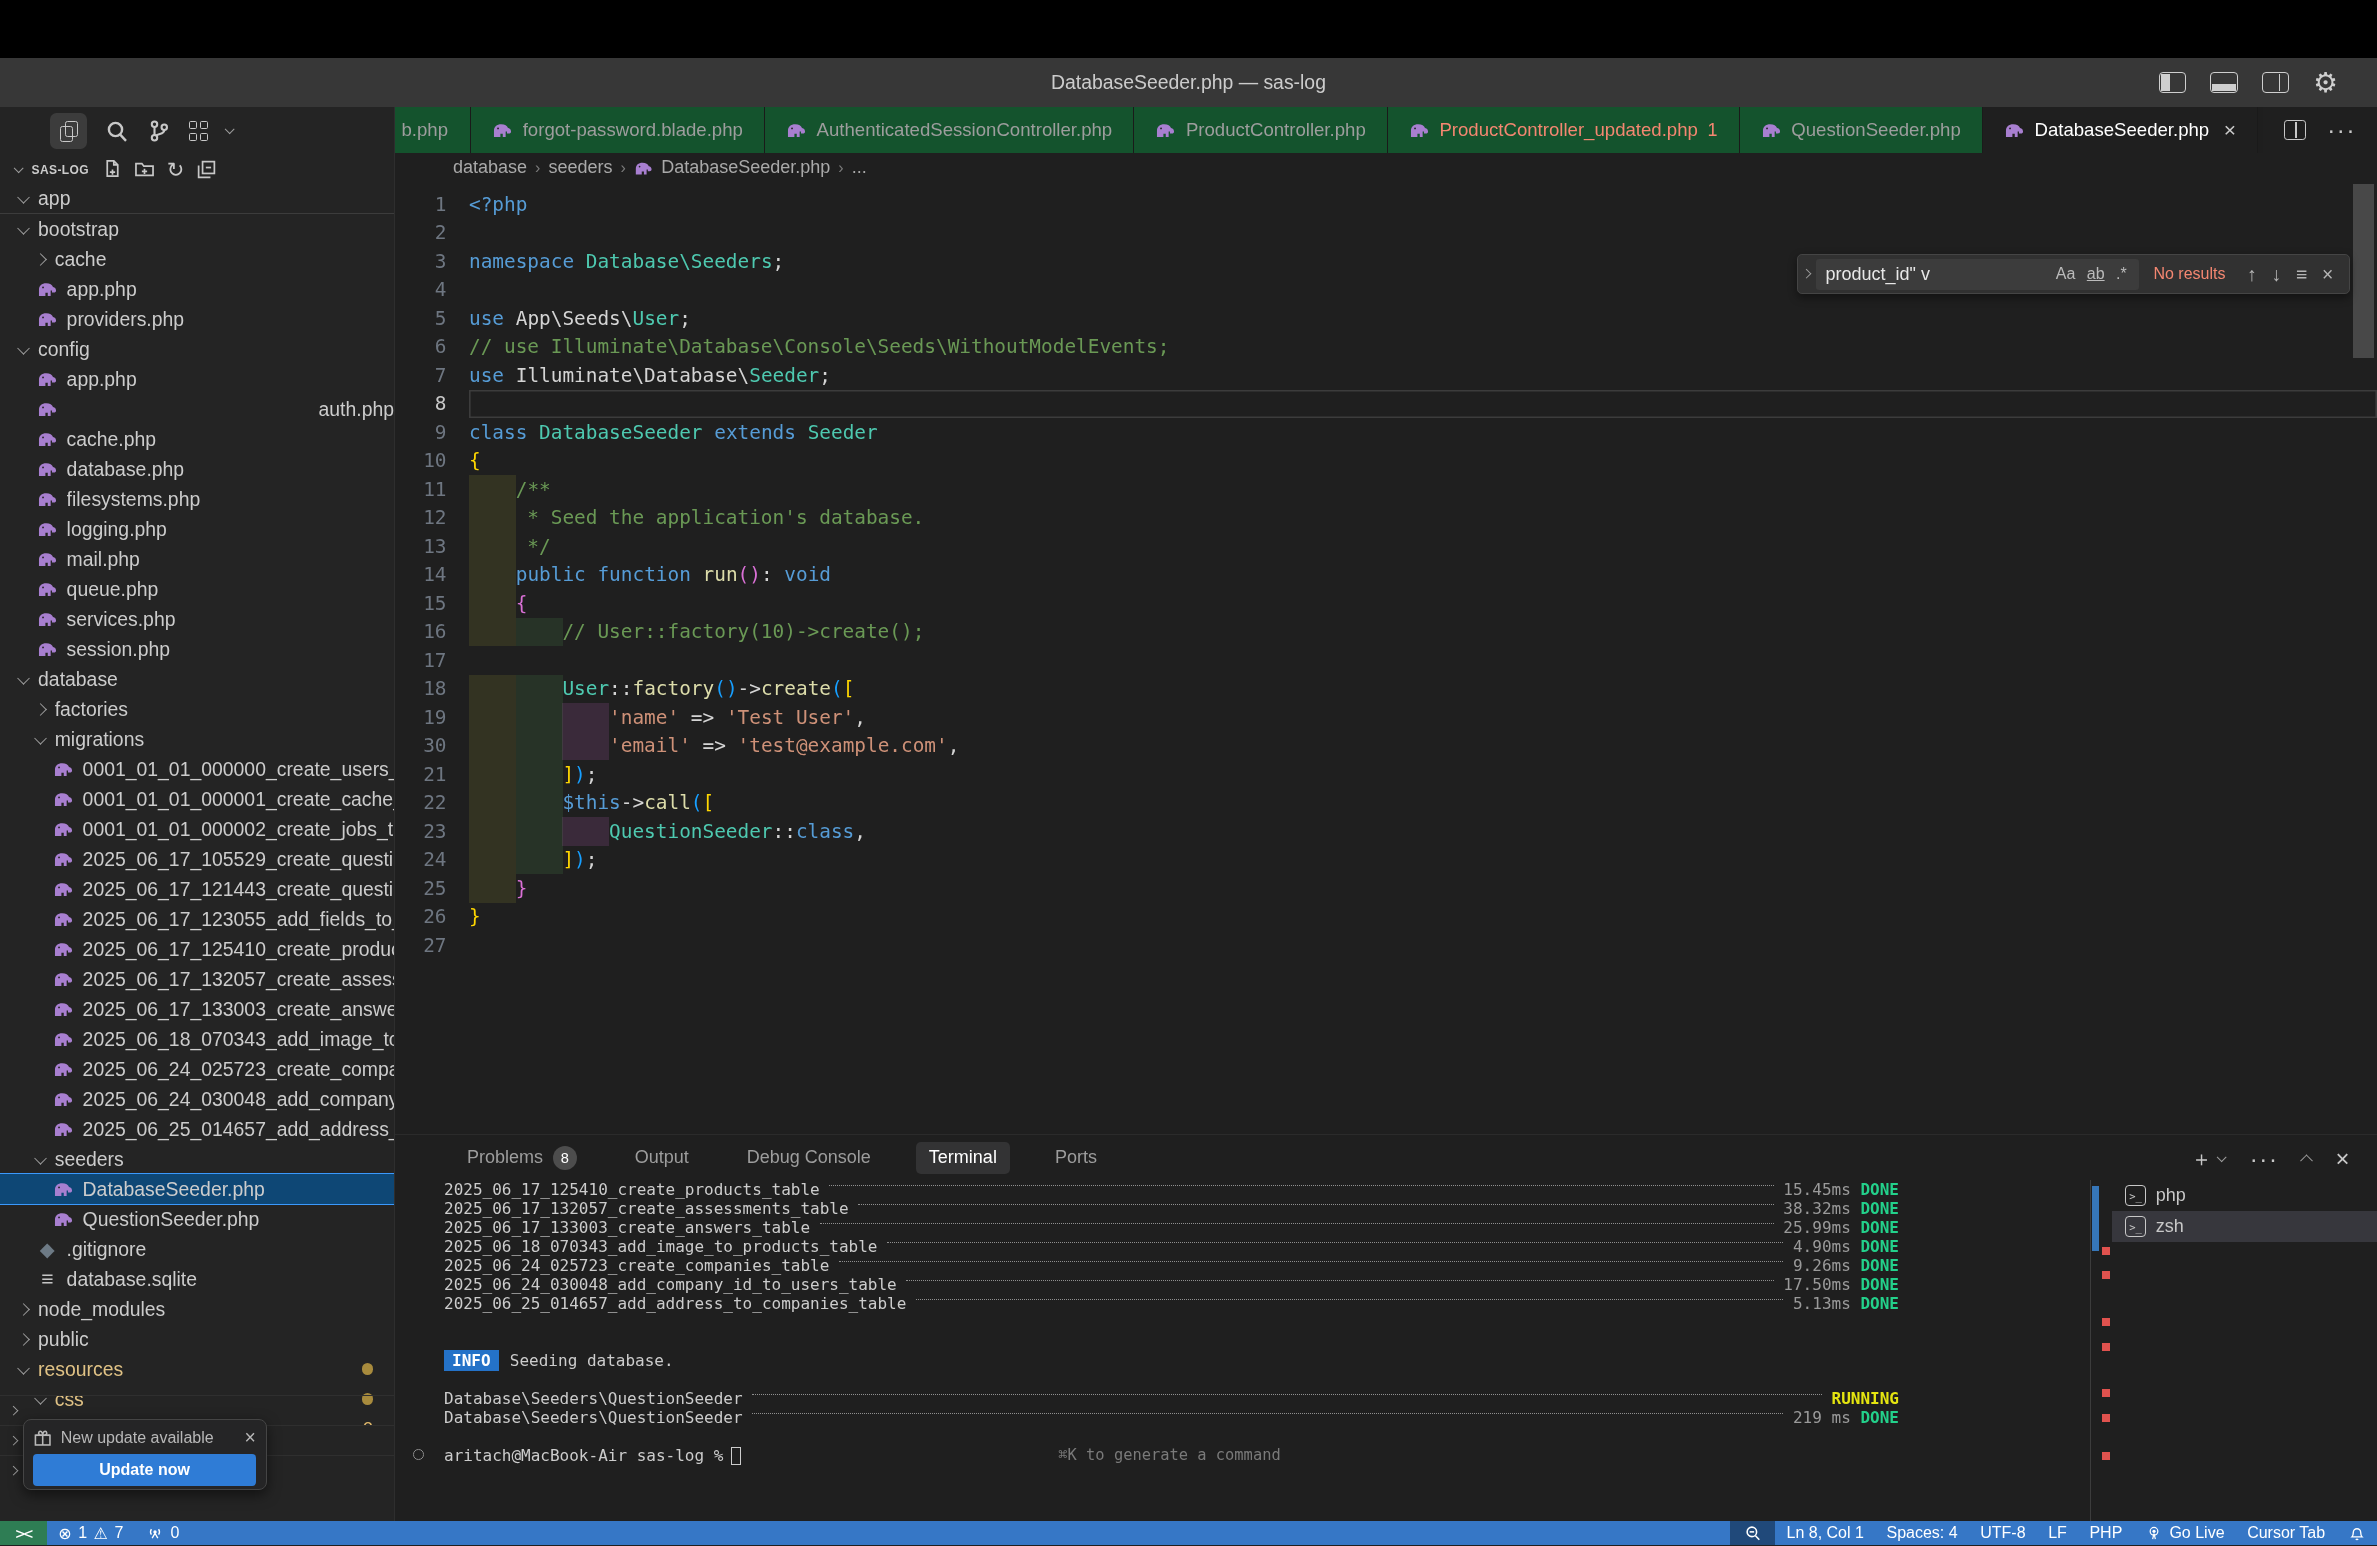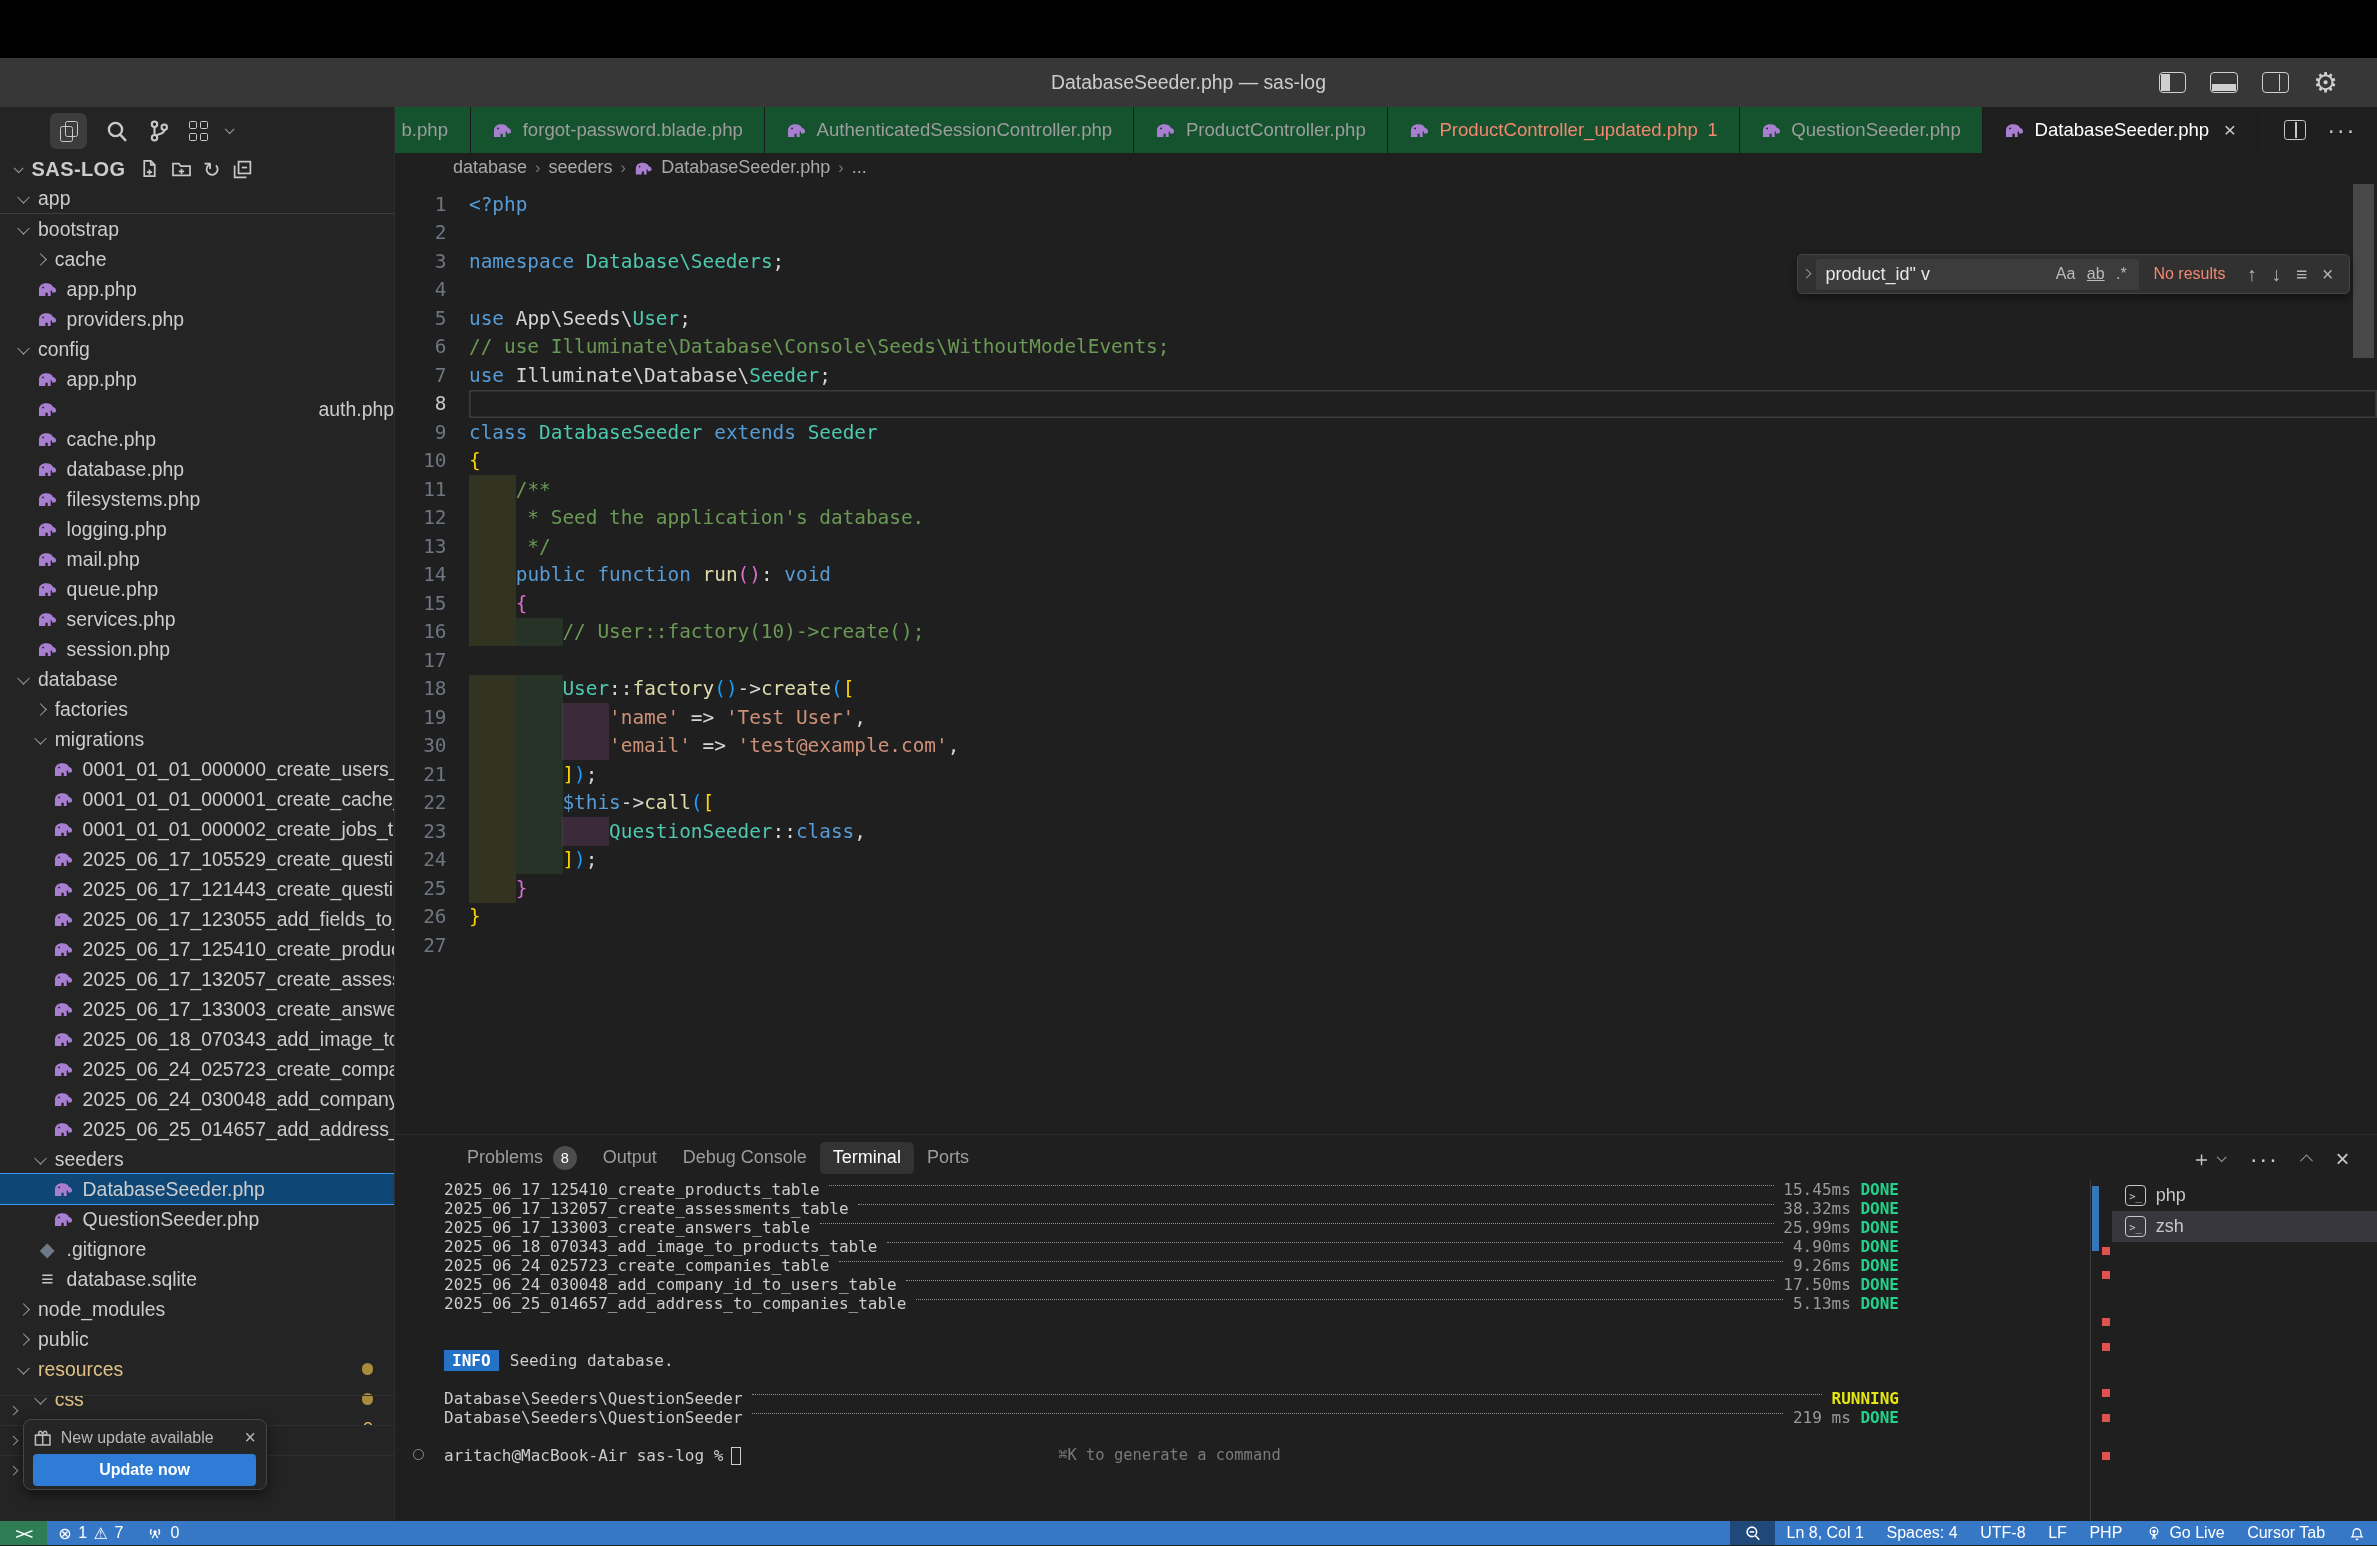--- a/index.html
+++ b/index.html
@@ -32,21 +32,21 @@
   .search-svg, .branch-svg { display:block; }
   .grid-ico { width:19.4px; height:19.4px; position:relative; }
   .grid-ico span { position:absolute; width:8px; height:8px; border:1.6px solid #c8c8c8; border-radius:1.6px; }
   .grid-ico .a{left:0;top:0} .grid-ico .b{right:0;top:0} .grid-ico .c{left:0;bottom:0} .grid-ico .d{right:0;bottom:0}
   .chev { width:9px; height:9px; border-right:1.6px solid #9d9d9d; border-bottom:1.6px solid #9d9d9d; display:inline-block; }
   .chev.down { transform:rotate(45deg) translate(-0.8px,-0.8px); }
   .chev.right { transform:rotate(-45deg); }
   .chev.small { width:7.3px; height:7.3px; }
 
   .side-head { height:29px; display:flex; align-items:center; padding-left:14.6px; }
-  .side-head .htitle { color:#cccccc; font-weight:bold; font-size:20px; margin-left:9.7px; letter-spacing:0.4px; }
+  .side-head .htitle { color:#cccccc; font-weight:bold; font-size:12px; margin-left:9.7px; letter-spacing:0.4px; }
   .side-head .hacts { display:flex; align-items:center; gap:11.3px; margin-left:13px; }
   .side-head .hacts svg { display:block; }
 
   .tree { position:absolute; top:77px; left:0; right:0; height:1242px; overflow:hidden; }
   .tree-row { height:30px; display:flex; align-items:center; color:#cccccc; font-size:19.4px; position:relative; cursor:pointer; }
   .tree-row.divider { border-bottom:0.8px solid #3c3c3c; }
   .tree-row .chev { margin-right:9.7px; flex:none; }
   .tree-row .ficon { width:22.6px; height:22.6px; margin-right:8px; flex:none; display:flex; align-items:center; justify-content:center; }
   .tree-row .lbl { white-space:nowrap; overflow:hidden; }
   .tree-row.mod .lbl { color:#e0c285; }
@@ -108,21 +108,21 @@
   .find .fchev { width:18px; display:flex; justify-content:center; }
   .find .fin { width:323px; height:31px; background:#3c3c3c; border-radius:3.2px; display:flex; align-items:center; padding:0 6.5px 0 9.7px; }
   .find .q { color:#e8e8e8; font-size:18px; flex:1; white-space:nowrap; overflow:hidden; }
   .find .tg { color:#bbbbbb; font-size:16px; padding:0 5.7px; }
   .find .tg.word { text-decoration:underline; }
   .find .nores { color:#f48771; font-size:16px; margin:0 14.6px; white-space:nowrap; }
   .find .fb { color:#b5b5b5; font-size:19.4px; padding:0 7.3px; }
 
   
   .panel { height:387px; background:#1f1f1f; border-top:0.8px solid #2b2b2b; position:relative; }
-  .phead { height:45px; display:flex; align-items:center; padding-left:59px; color:#9d9d9d; font-size:18px; }
+  .phead { height:45px; display:flex; align-items:center; padding-left:59px; gap:32px; color:#9d9d9d; font-size:18px; }
   .ptab { display:flex; align-items:center; gap:9.7px; height:32px; padding:0 13px; border-radius:4.9px; cursor:pointer; }
   .ptab.active { background:#333334; color:#ffffff; }
   .ptab .pbadge { background:#4d4d4d; color:#fff; border-radius:50%; width:24px; height:24px; display:flex; align-items:center; justify-content:center; font-size:14.6px; }
   .pacts { position:absolute; right:27.5px; top:9.7px; display:flex; align-items:center; gap:24px; color:#c8c8c8; font-size:21px; }
   .pacts .grp { display:flex; align-items:center; gap:6.5px; }
 
   .term { position:absolute; left:0; top:45px; width:1695px; bottom:0; font-family:"DejaVu Sans Mono", monospace; color:#cccccc; font-size:16px; overflow:hidden; }
   .trow { height:19px; display:flex; align-items:center; padding-left:49px; width:1504px; position:relative; }
   .trow .dots { flex:1; border-bottom:1.6px dotted #8f8f8f; margin:0 9.7px; transform:translateY(-4px); }
   .trow .tname { white-space:pre; }

